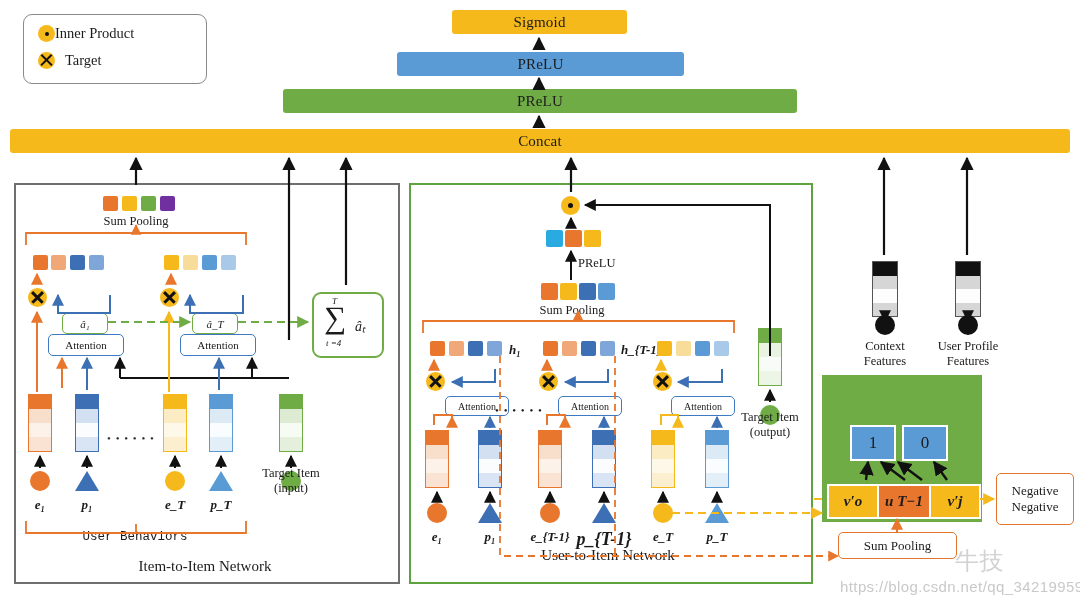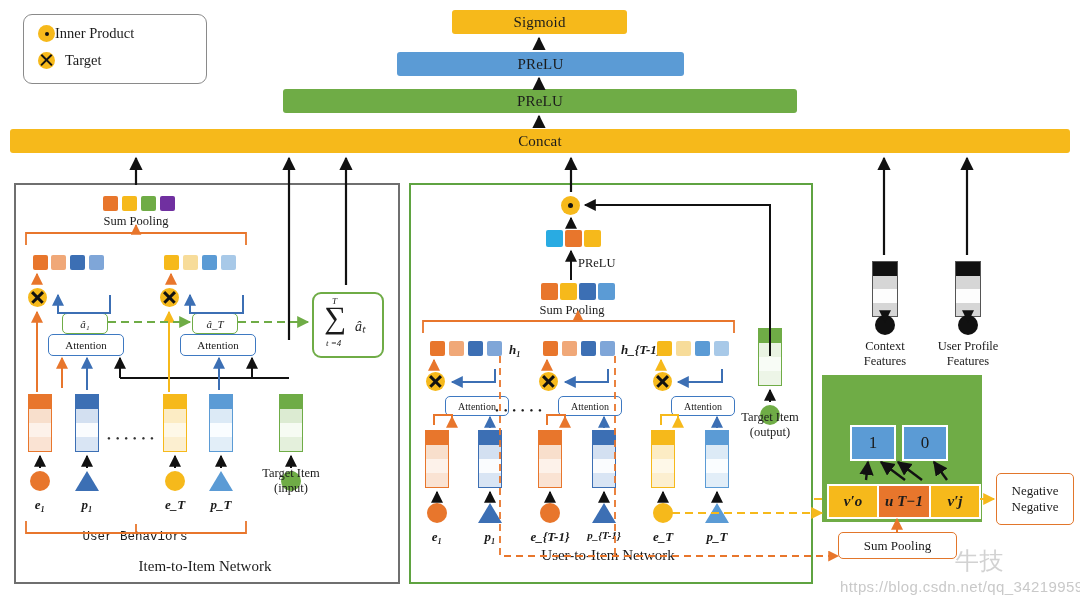--- a/index.html
+++ b/index.html
@@ -258,21 +258,21 @@
 <div class="tri" style="position:absolute;left:478px;top:503px;border-left:12px solid transparent;border-right:12px solid transparent;border-bottom:20px solid #3C6FB4;"></div>
 <div class="circ" style="position:absolute;left:540px;top:503px;width:20px;height:20px;background:#E8762C;"></div>
 <div class="tri" style="position:absolute;left:592px;top:503px;border-left:12px solid transparent;border-right:12px solid transparent;border-bottom:20px solid #3C6FB4;"></div>
 <div class="circ" style="position:absolute;left:653px;top:503px;width:20px;height:20px;background:#F6B91B;"></div>
 <div class="tri" style="position:absolute;left:705px;top:503px;border-left:12px solid transparent;border-right:12px solid transparent;border-bottom:20px solid #5B9BD5;"></div>
 <div class="circ" style="position:absolute;left:760px;top:405px;width:20px;height:20px;background:#6FAC46;"></div>
 
 <div class="lbl-c mi" style="left:437px;top:529px;font-size:13px;font-weight:bold;">e₁</div>
 <div class="lbl-c mi" style="left:490px;top:529px;font-size:13px;font-weight:bold;">p₁</div>
 <div class="lbl-c mi" style="left:550px;top:529px;font-size:13px;font-weight:bold;">e_{T-1}</div>
-<div class="lbl-c mi" style="left:604px;top:529px;font-size:11px;font-weight:bold;">p_{T-1}</div>
+<div class="lbl-c mi" style="left:604px;top:529px;font-size:18px;font-weight:bold;">p_{T-1}</div>
 <div class="lbl-c mi" style="left:663px;top:529px;font-size:13px;font-weight:bold;">e_T</div>
 <div class="lbl-c mi" style="left:717px;top:529px;font-size:13px;font-weight:bold;">p_T</div>
 
 <div class="lbl-c" style="left:519px;top:404px;font-size:11px;letter-spacing:1px;">• • • • • •</div>
 
 <div class="lbl-c" style="left:770px;top:410px;">
   <span>Target Item</span><br>
   <span>(output)</span>
 </div>
 

